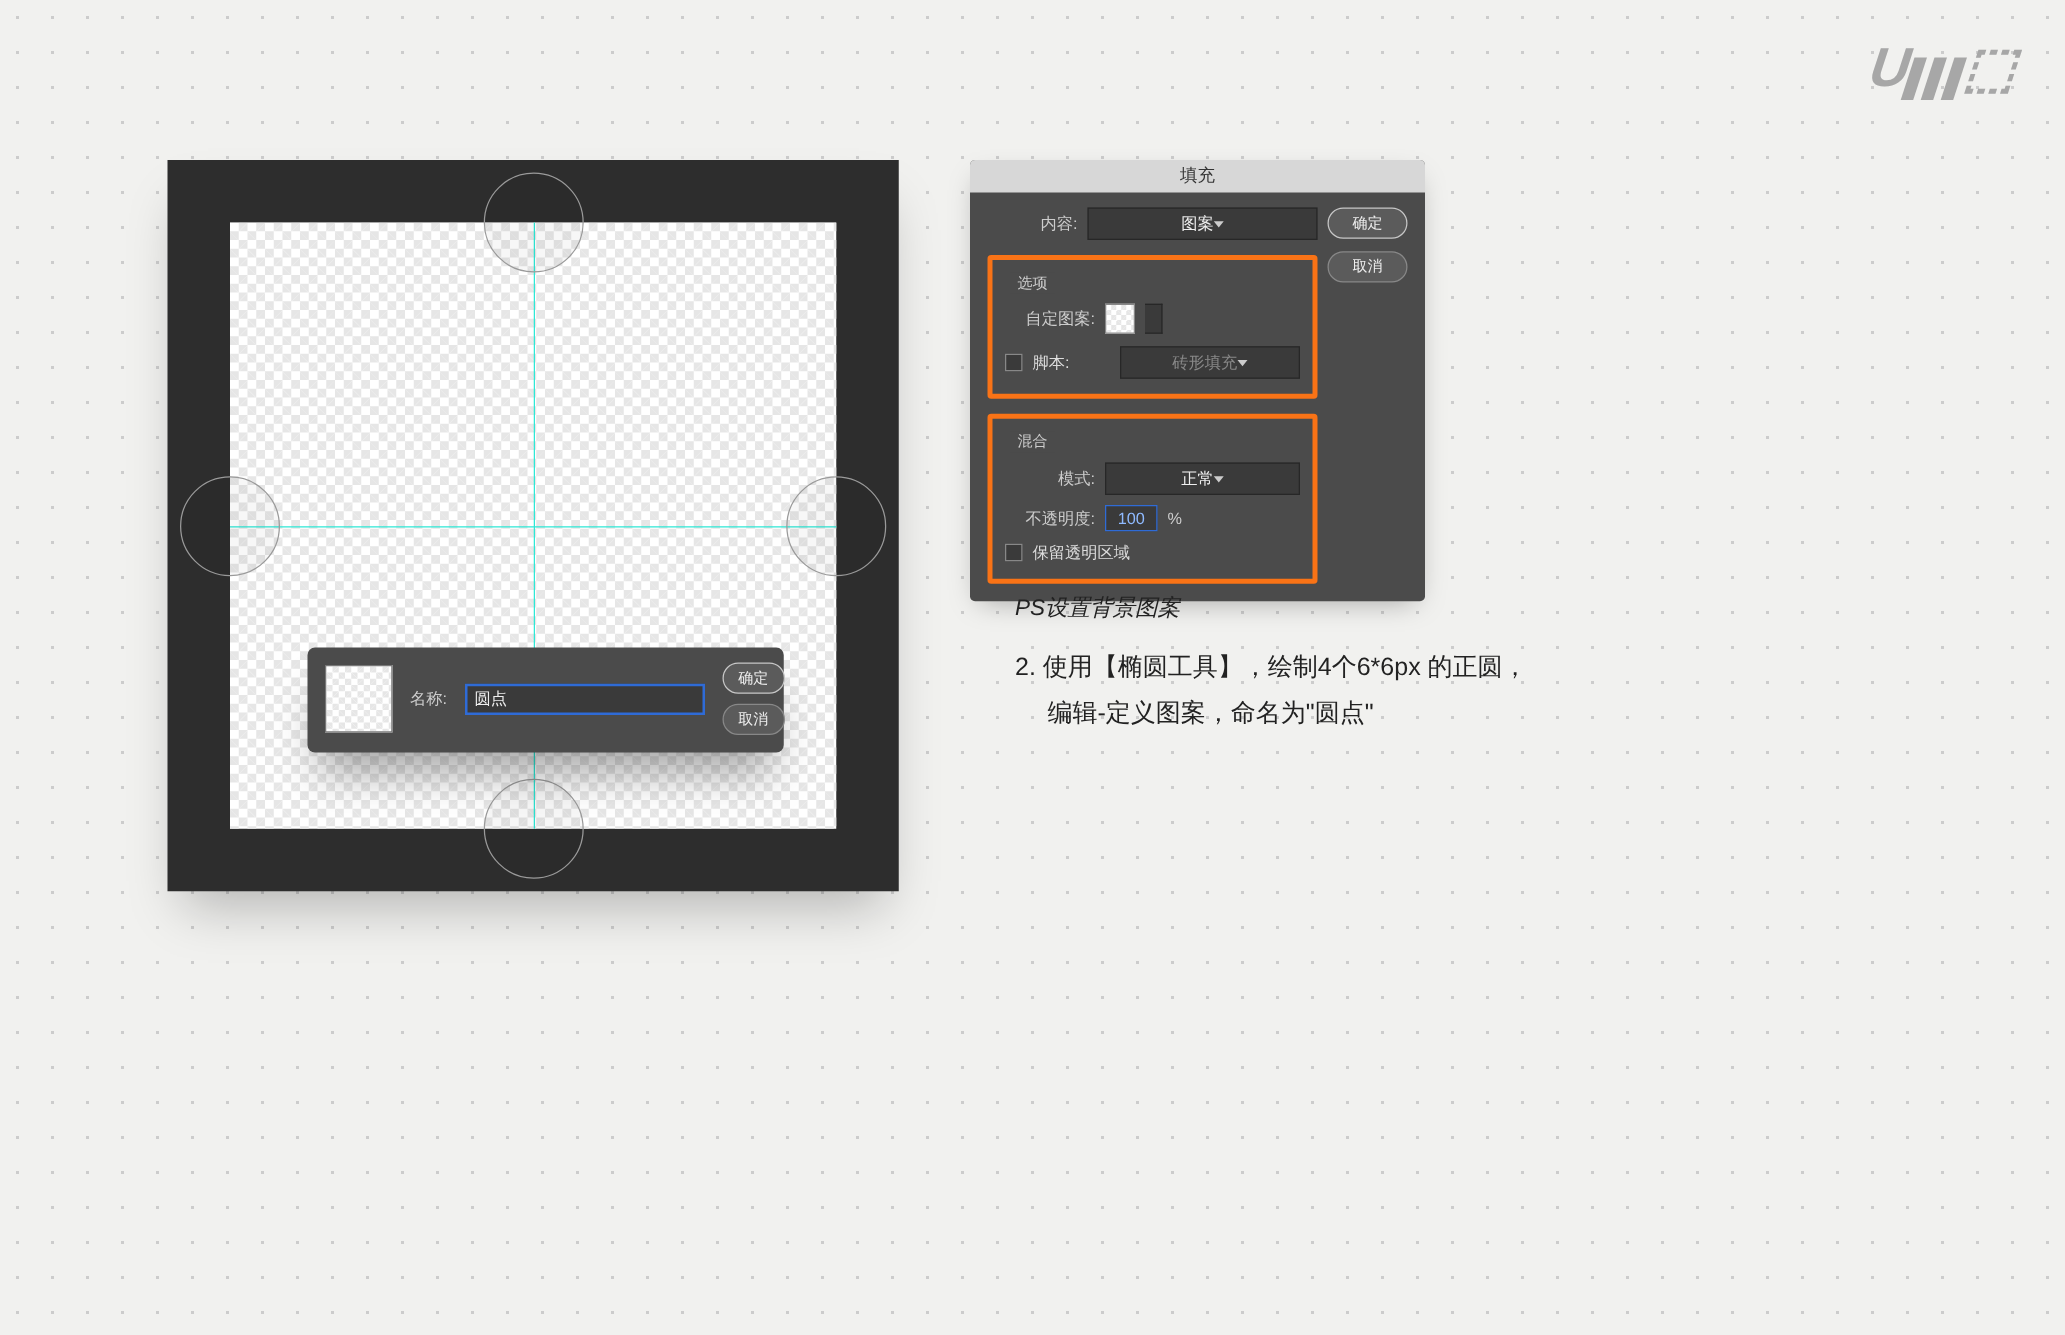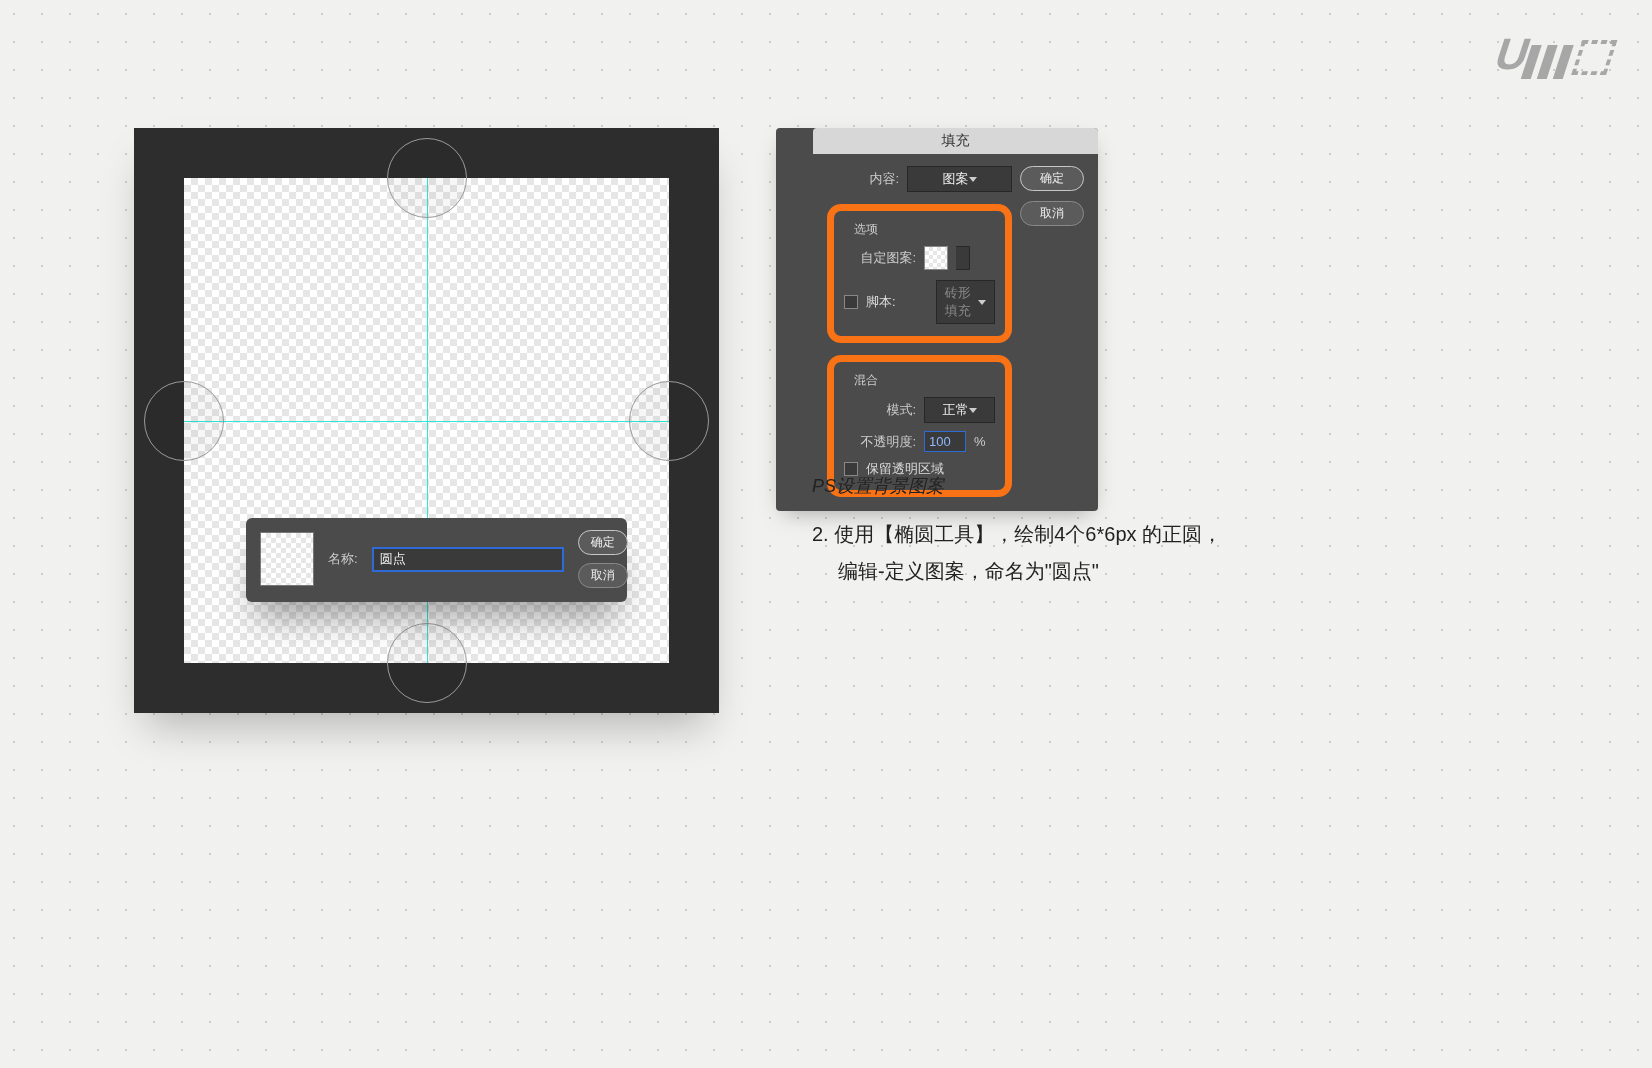--- a/index.html
+++ b/index.html
@@ -145,27 +145,26 @@
     text-align: center;
     cursor: pointer;
   }
   .pill-btn.primary { border: 1.5px solid #c7c7c7; }
 
   
   .fill-dialog {
     position: absolute;
     left: 776px;
     top: 128px;
-    width: 322px;
+    width: 364px;
     background: #4b4b4b;
     color: #ddd;
     font-size: 13px;
     border-radius: 4px;
     box-shadow: 0 8px 22px -8px rgba(0,0,0,0.35);
-    padding-left: 37px;
   }
   .fill-dialog .titlebar {
     background: #d7d7d7;
     color: #333;
     text-align: center;
     padding: 4px 0;
     border-radius: 4px 4px 0 0;
     font-size: 14px;
   }
   .fill-body {
@@ -190,22 +189,22 @@
     position: relative;
   }
   .dropdown .caret {
     width: 0; height: 0;
     border-left: 4px solid transparent;
     border-right: 4px solid transparent;
     border-top: 5px solid #ccc;
   }
   .dropdown.disabled { color: #888; cursor: default; margin-left: 32px; }
   .fieldset {
-    border: 7px solid #f97316;
-    border-radius: 14px;
+    border: 4px solid #f97316;
+    border-radius: 3px;
     padding: 10px 10px 12px 10px;
     margin-top: 4px;
   }
   .fieldset .legend {
     margin: -18px 0 8px 4px;
     display: inline-block;
     background: #4b4b4b;
     padding: 0 6px;
     font-size: 12px;
     color: #ccc;
@@ -236,21 +235,21 @@
     flex: none;
     cursor: pointer;
   }
   .num-input {
     width: 42px;
     background: #3a3a3a;
     border: 1px solid #2f6bd6;
     color: #8fbaff;
     padding: 2px 4px;
     font-size: 13px;
-    text-align: left;
+    text-align: center;
   }
   .pct { color: #ccc; }
   .fill-right { display: flex; flex-direction: column; gap: 10px; align-items: stretch; }
 
   
   .instructions {
     position: absolute;
     left: 812px;
     top: 474px;
     width: 640px;

